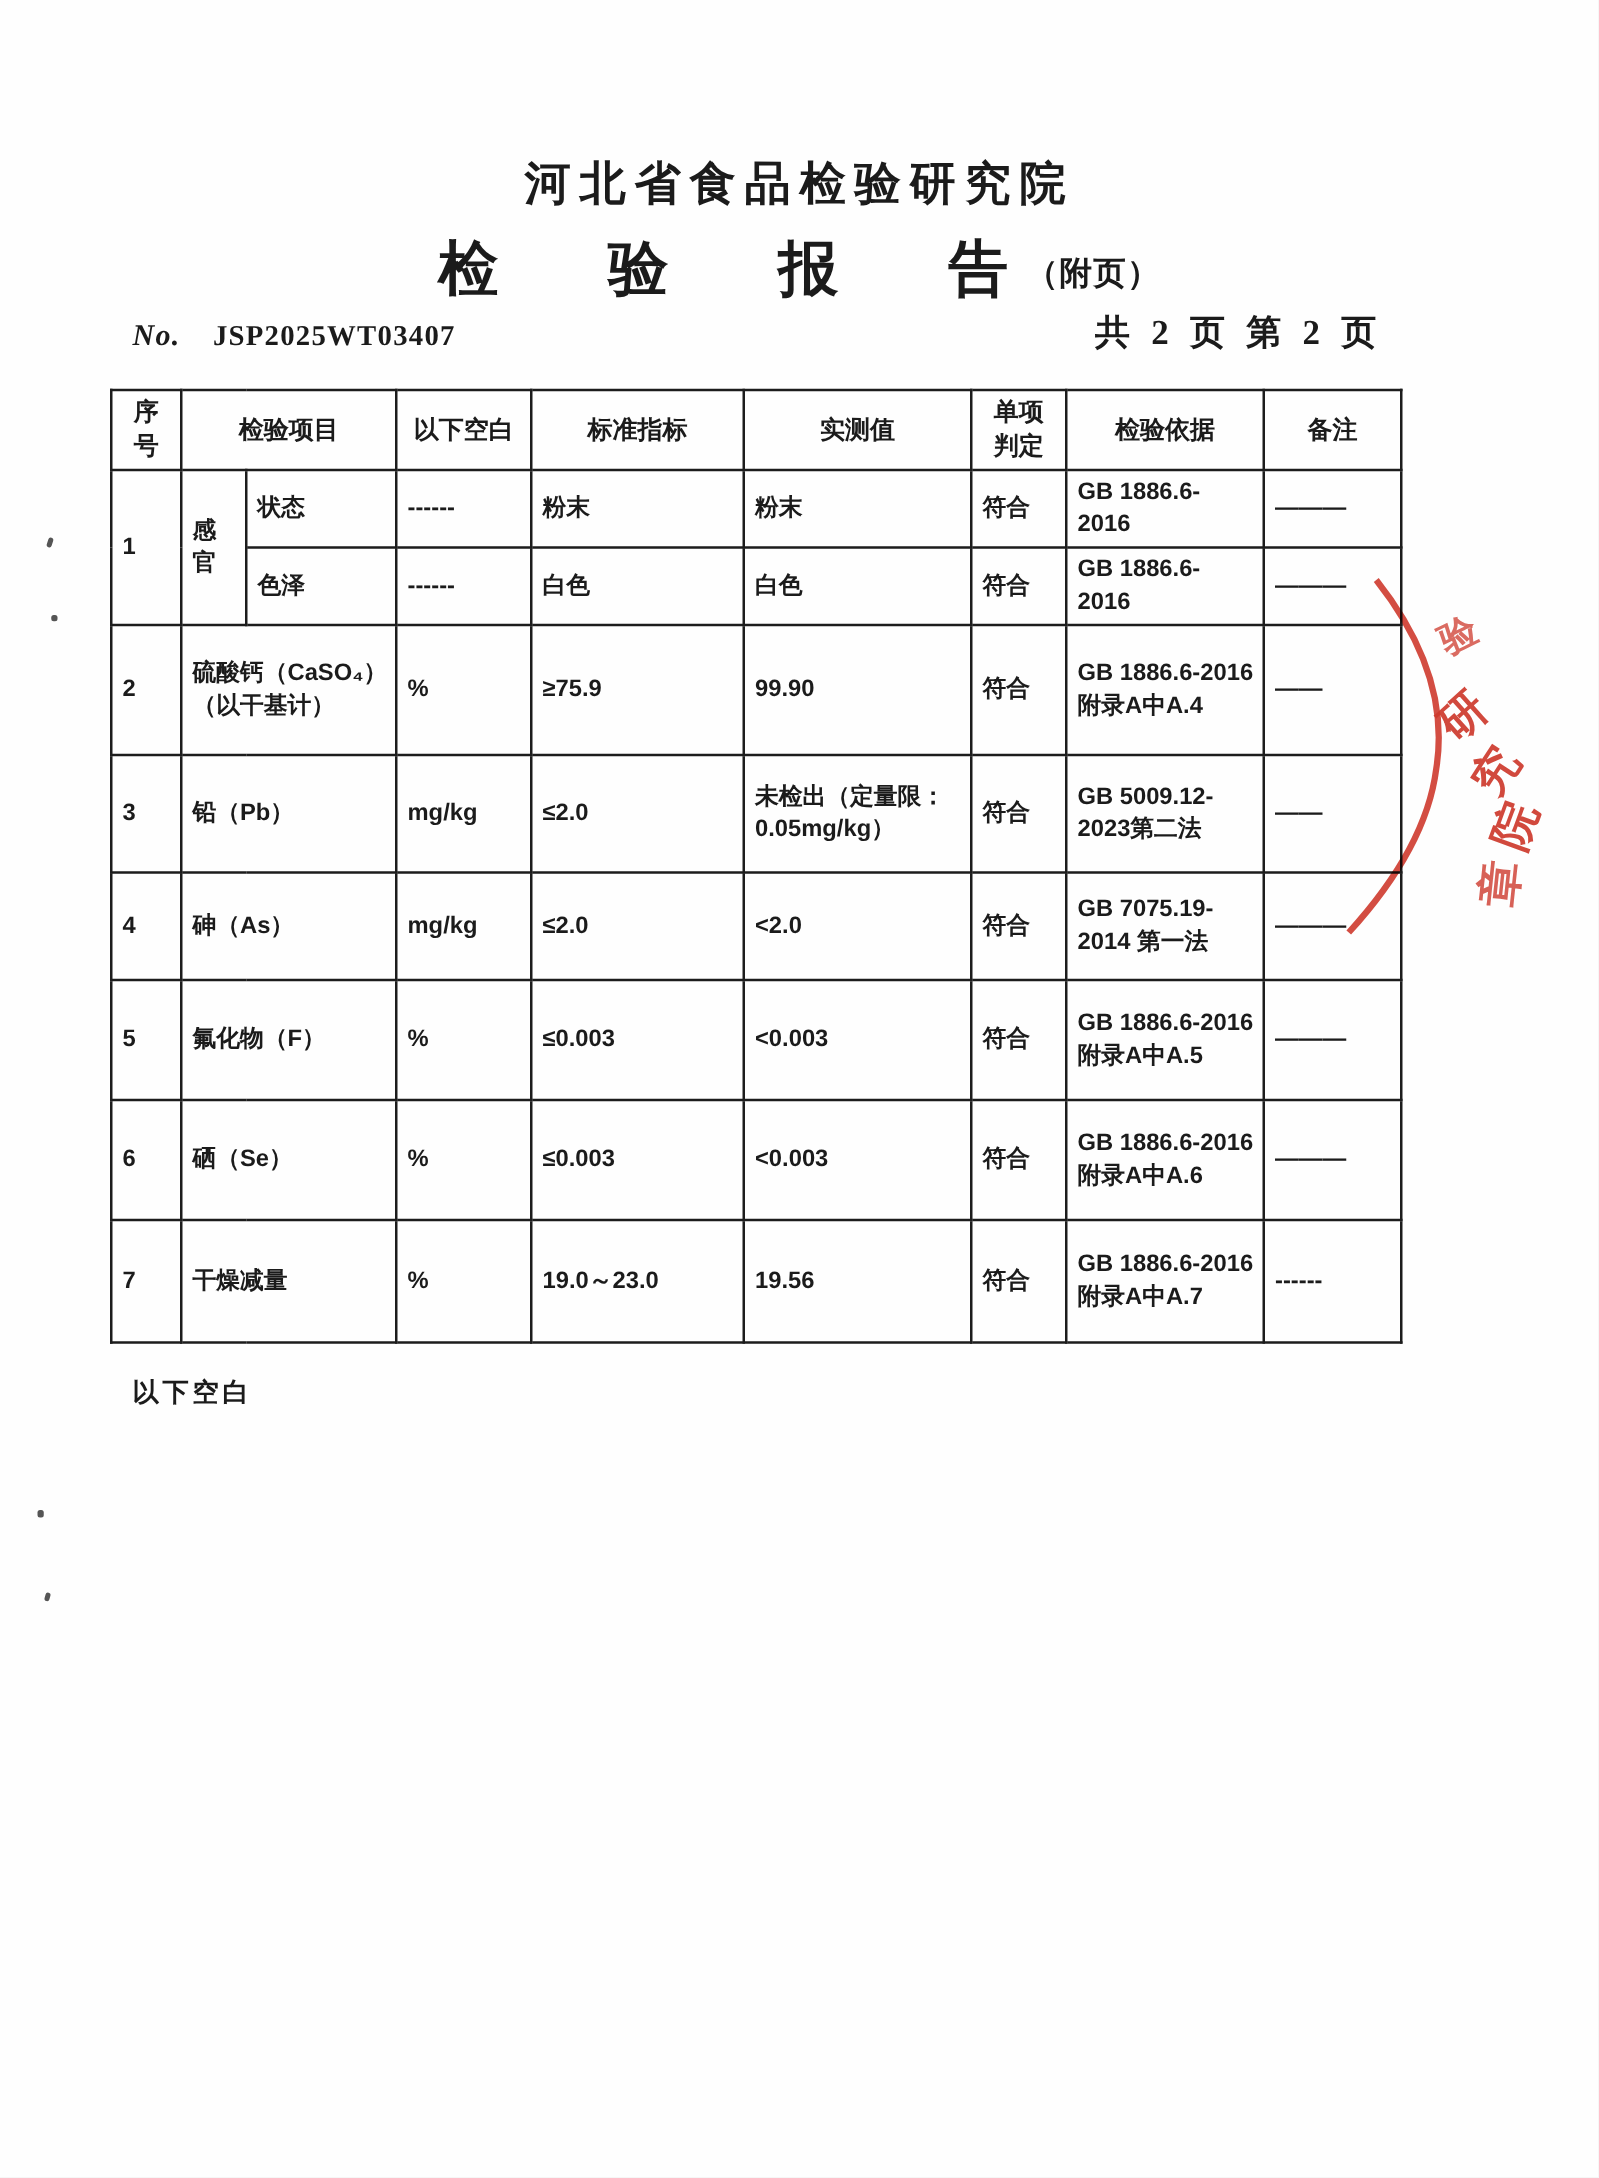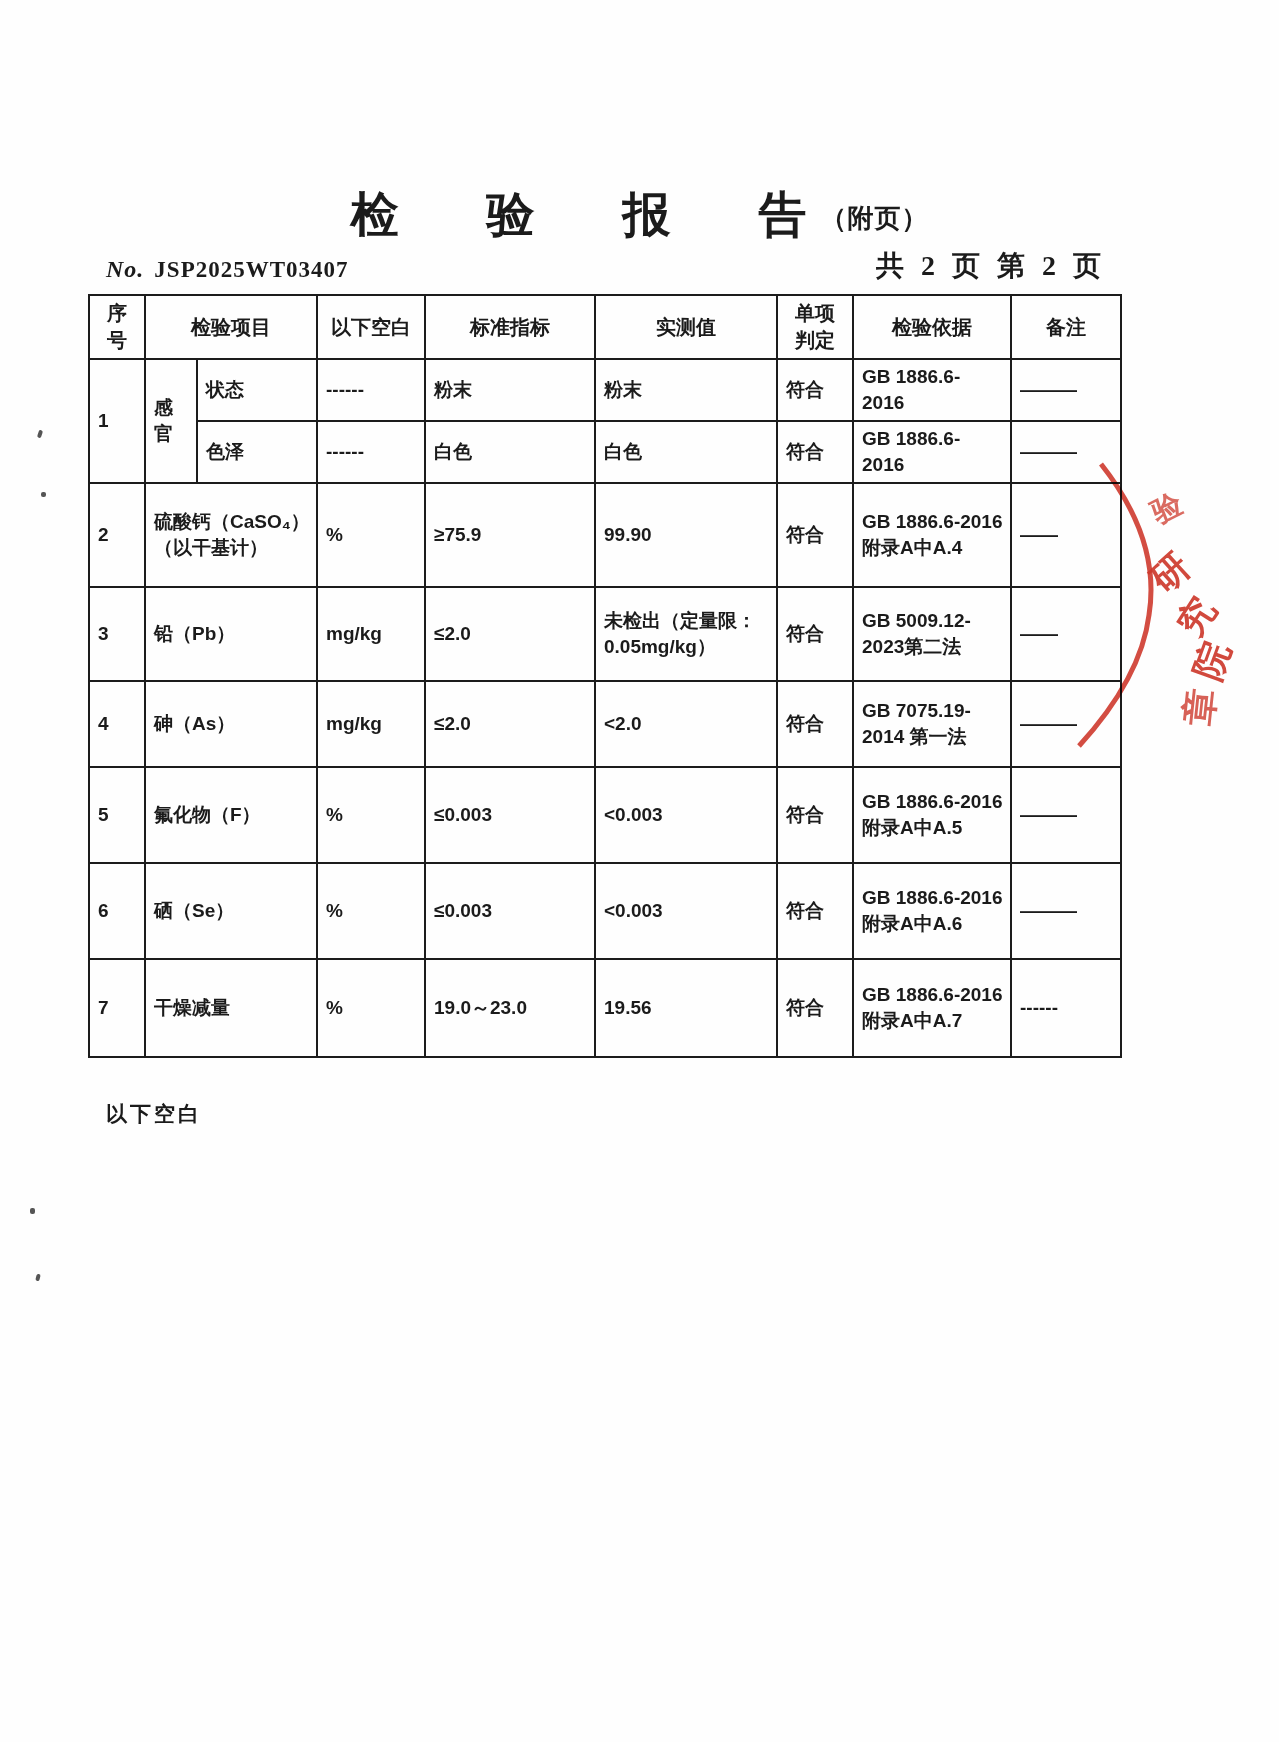--- a/index.html
+++ b/index.html
@@ -32,29 +32,29 @@
   .report-subtitle{
     display:inline-block;
     font-size:26px; font-weight:700; letter-spacing:1px;
     margin-left:-24px; vertical-align:baseline;
     position:relative; top:-4px;
   }
   .no-line{
     position:absolute; top:256px; left:106px;
     font-size:23px; letter-spacing:1px; white-space:nowrap;
   }
-  .no-label{ font-style:italic; font-weight:700; font-size:24px; margin-right:10px;text-align:center;}
+  .no-label{ font-style:italic; font-weight:700; font-size:24px; margin-right:26px;text-align:center;}
   .no-value{ font-weight:600; font-family:"Liberation Serif", serif;margin-top:12px;}
   .page-info{
     position:absolute; top:247px; left:876px;
     font-size:28px; font-weight:700; letter-spacing:5px; white-space:nowrap;
   }
   
   table.report{
-    position:absolute; top:294px; left:88px;
+    position:absolute; top:311px; left:88px;
     width:1032px;
     border-collapse:collapse;
     table-layout:fixed;
     background:transparent;
     border-radius:13px;
   }
   table.report td, table.report th{
     border:2.5px solid #1c1c1c;
     padding:4px 8px;
     font-size:19px;
@@ -110,20 +110,21 @@
   .sp1{ top:430px; left:38px; width:4px; height:8px; transform:rotate(18deg);}
   .sp2{ top:492px; left:41px; width:5px; height:5px;}
   .sp3{ top:1208px; left:30px; width:5px; height:6px;}
   .sp4{ top:1274px; left:36px; width:4px; height:7px; transform:rotate(15deg);}
 </style>
 </head>
 <body>
 
 <div class="sheet">
 
+  <div class="org-title">河北省食品检验研究院</div>
 
   <div class="report-title-row">
     <span class="report-title">检 验 报 告</span><span class="report-subtitle">（附页）</span>
   </div>
 
   <div class="no-line">
     <span class="no-label">No.</span><span class="no-value">JSP2025WT03407</span>
   </div>
 
   <div class="page-info">共 2 页 第 2 页</div>

